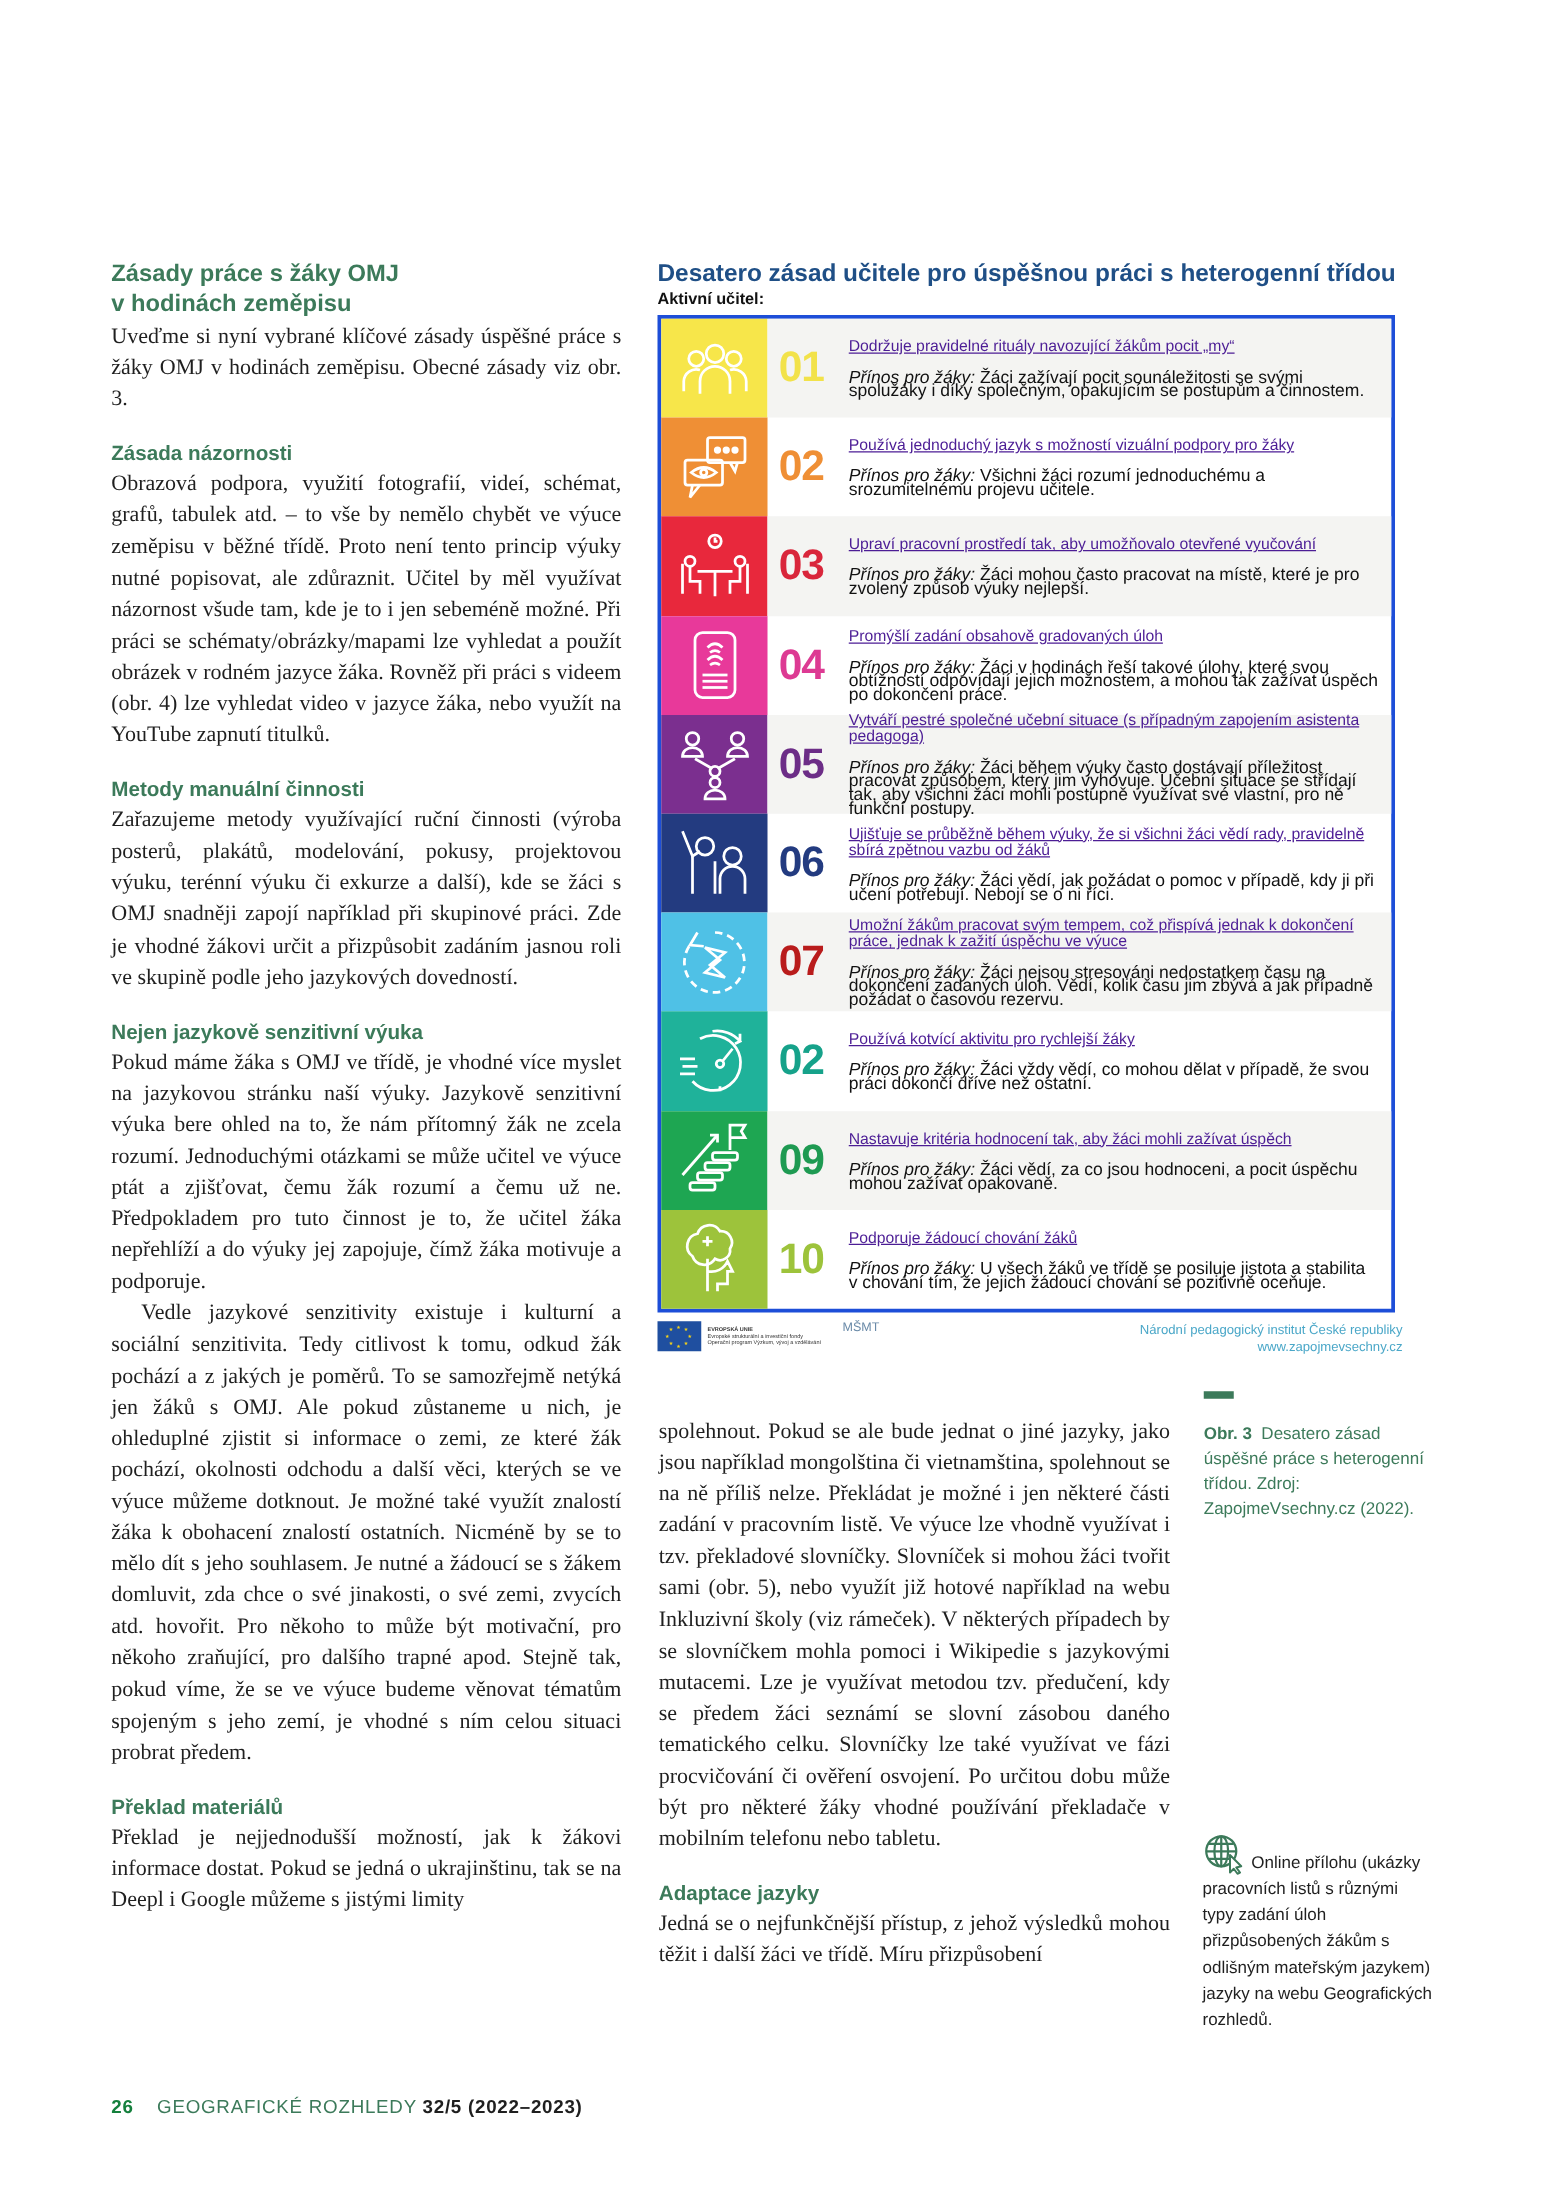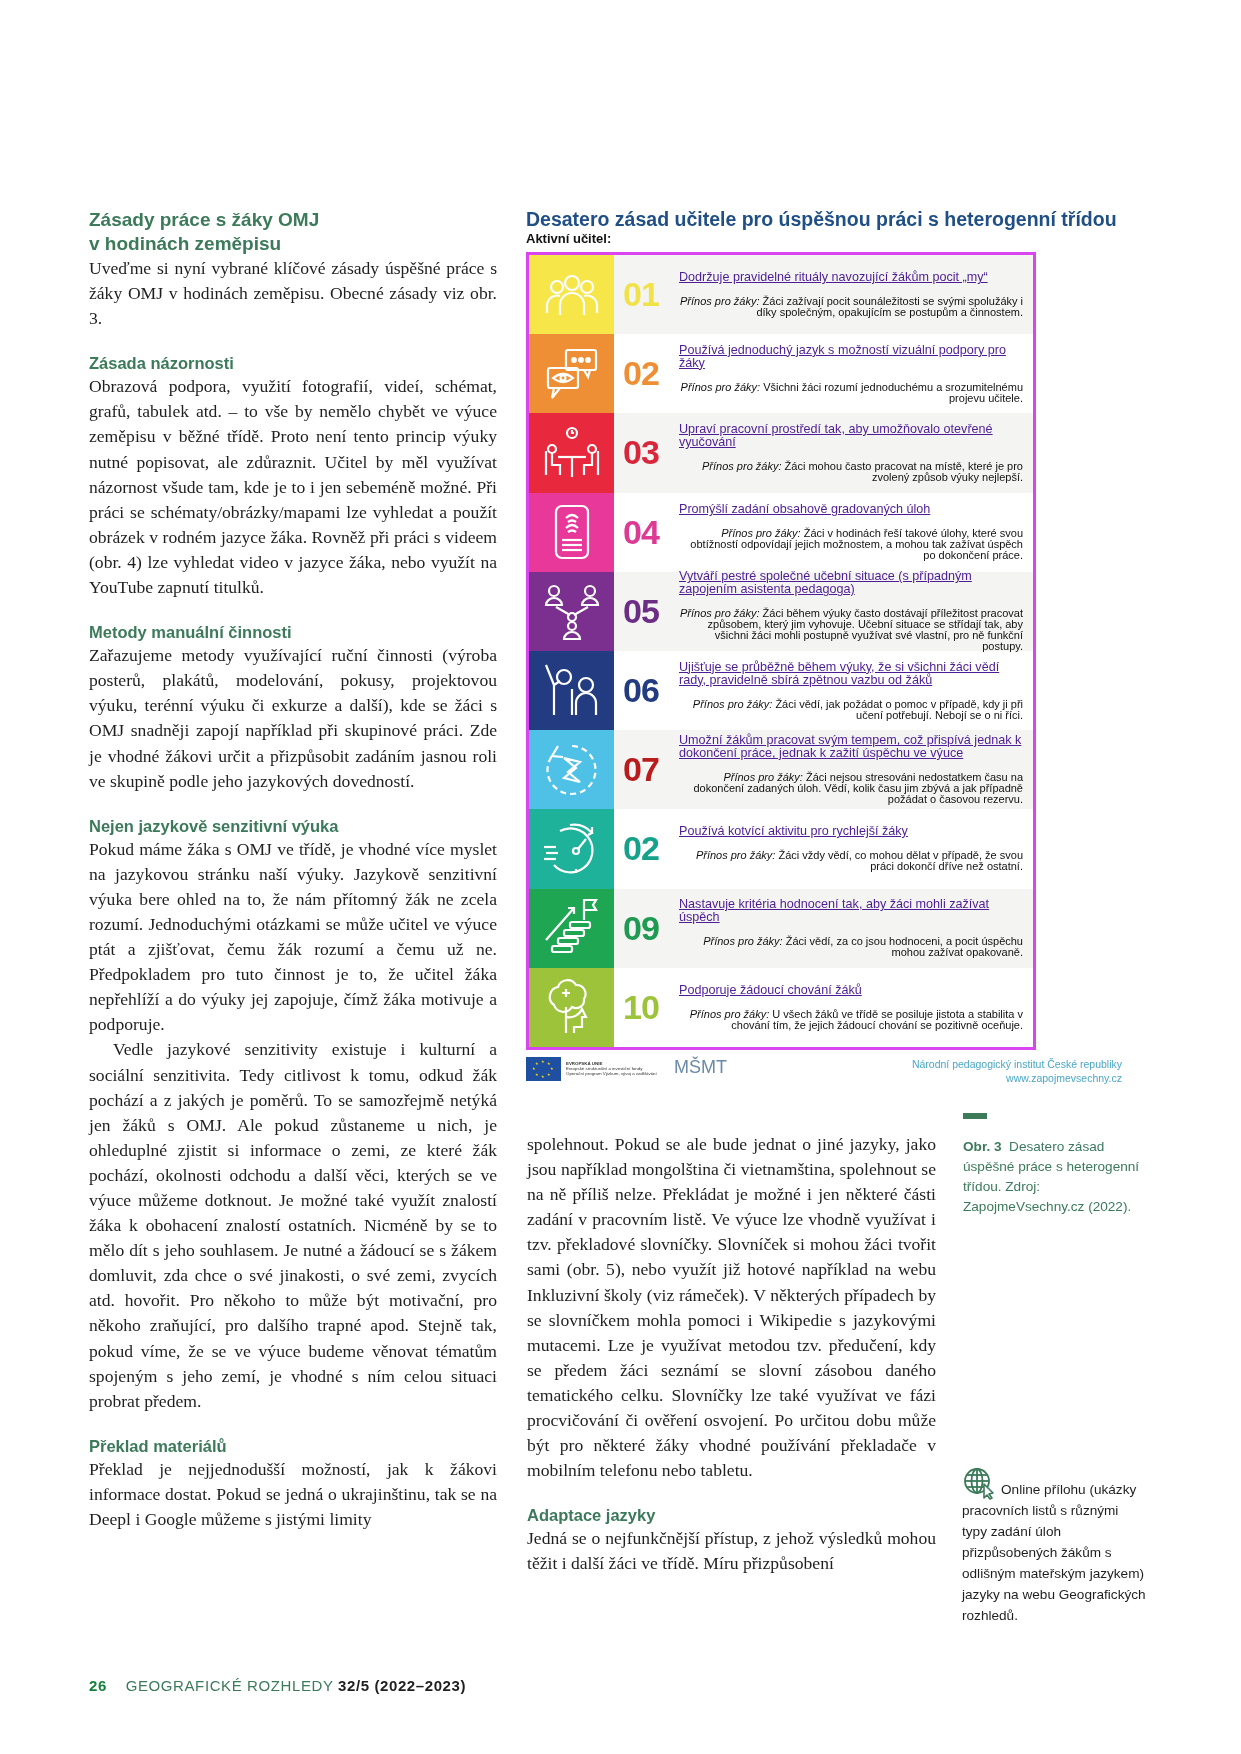--- a/index.html
+++ b/index.html
@@ -12,38 +12,38 @@
 
   .h-main { font-family: "Liberation Sans", sans-serif; font-weight: bold; color: #3c7a5a; font-size: 19px; line-height: 24px; }
   .h-sub { font-family: "Liberation Sans", sans-serif; font-weight: bold; color: #3c7a5a; font-size: 16.5px; line-height: 22px; margin-top: 21px; }
   .p { font-size: 17.6px; line-height: 25.1px; text-align: justify; hyphens: manual; }
   .p.indent { text-indent: 24px; }
 
   
   #infographic { position: absolute; left: 526px; top: 208px; width: 596px; }
   .ig-title { font-family: "Liberation Sans", sans-serif; font-weight: bold; color: #1f4f86; font-size: 19.5px; line-height: 22px; white-space: nowrap; }
   .ig-sub { font-family: "Liberation Sans", sans-serif; font-weight: bold; color: #111; font-size: 13px; line-height: 16px; margin-top: 1px; }
-  .ig-box { margin-top: 5px; border: 3px solid #d946ef; width: 510px; background: #fff; }
+  .ig-box { margin-top: 5px; border: 3px solid #1d4ed8; width: 590px; background: #fff; }
   .ig-row { display: flex; height: 79.2px; }
   .ig-row.alt .ig-text-wrap { background: #f4f4f2; }
   .ig-icon { width: 85px; flex: 0 0 85px; display: flex; align-items: center; justify-content: center; }
   .ig-icon svg { width: 64px; height: 64px; }
   .ig-text-wrap { flex: 1; display: flex; align-items: center; padding-left: 9px; padding-right: 10px; }
   .ig-num { font-family: "Liberation Sans", sans-serif; font-weight: bold; font-size: 34px; width: 56px; flex: 0 0 56px; letter-spacing: -1px; }
   .ig-body { flex: 1; font-family: "Liberation Sans", sans-serif; }
   .ig-head { font-size: 12.6px; line-height: 13px; color: #4c1d95; text-decoration: underline; }
-  .ig-benefit { font-size: 11px; line-height: 11px; color: #111; margin-top: 12px; text-align: right; }
+  .ig-benefit { font-size: 14px; line-height: 11px; color: #111; margin-top: 12px; }
   .ig-benefit i { font-style: italic; }
 
   .ig-foot { position: relative; height: 40px; margin-top: 7px; }
   .eu-logo { position: absolute; left: 0; top: 0; display: flex; align-items: center; }
   .eu-flag { width: 35px; height: 24px; background: #1f4fa0; position: relative; }
   .eu-flag span { position: absolute; color: #f7d417; font-size: 4px; }
   .eu-text { font-family: "Liberation Sans", sans-serif; font-size: 4.4px; line-height: 5px; color: #333; margin-left: 5px; width: 100px; }
-  .msmt-logo { position: absolute; left: 148px; top: 0; width: 48px; height: 24px; font-family: "Liberation Sans", sans-serif; font-size: 18px; color: #6a8aa8; text-align: right; }
+  .msmt-logo { position: absolute; left: 148px; top: 0; width: 48px; height: 24px; font-family: "Liberation Sans", sans-serif; font-size: 10px; color: #6a8aa8; text-align: left; }
   .npi { position: absolute; right: 0; top: 0; text-align: right; font-family: "Liberation Sans", sans-serif; font-size: 10.5px; line-height: 14px; color: #4aa7c8; }
 
   
   #caption { position: absolute; left: 963px; top: 1113px; width: 180px; font-family: "Liberation Sans", sans-serif; color: #3c7a5a; font-size: 13.6px; line-height: 20px; }
   .cap-bar { width: 24px; height: 6px; background: #3c7a5a; margin-bottom: 18px; }
   .cap-label { font-weight: bold; }
 
   #online-note { position: absolute; left: 962px; top: 1466px; width: 185px; font-family: "Liberation Sans", sans-serif; color: #1f1f1f; font-size: 13.6px; line-height: 21px; }
   .globe { display: inline-block; width: 36px; height: 34px; vertical-align: -6px; margin-right: 3px; }
 

